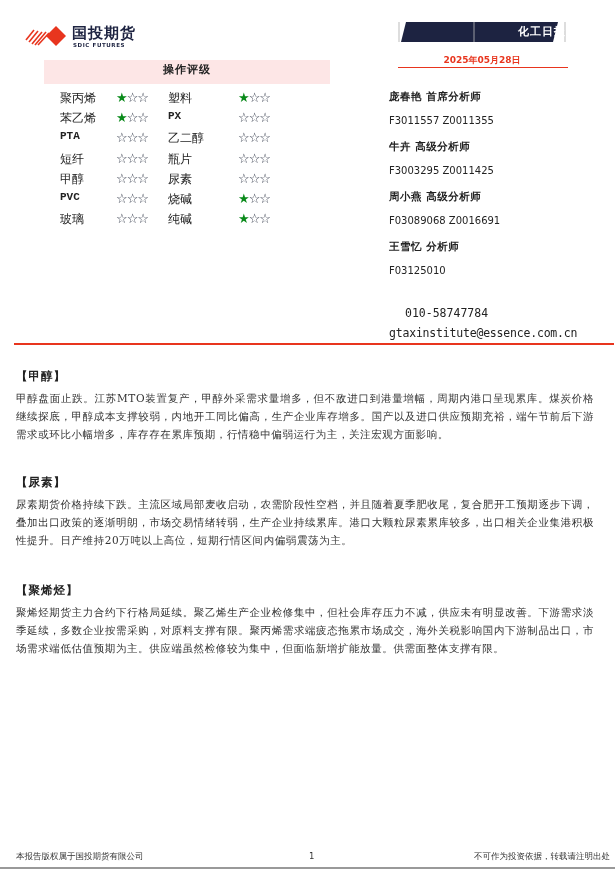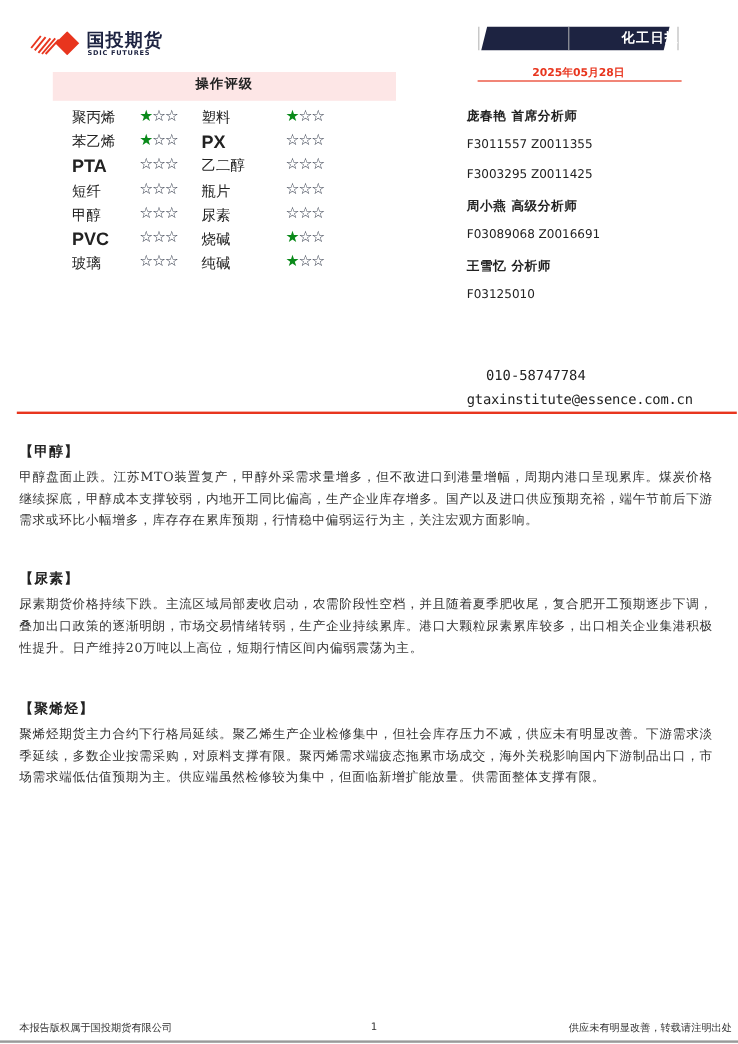--- a/index.html
+++ b/index.html
@@ -27,21 +27,21 @@
   
   .rating-header { left: 44px; top: 60px; width: 286px; height: 24px; background: #fde6e6;
                    text-align: center; line-height: 20px; font-size: 11px; font-weight: bold; color: #222; letter-spacing: 1px; }
   .rating-table { left: 44px; top: 88px; width: 250px; }
   .rrow { height: 20.2px; position: relative; font-size: 12px; }
   .rrow span { position: absolute; top: 2px; }
   .c1 { left: 16px; }
   .c2 { left: 72px; }
   .c3 { left: 124px; }
   .c4 { left: 194px; }
-  .latin { font-family: Liberation Sans, sans-serif; font-weight: bold; font-size: 15px; }
+  .latin { font-family: Liberation Mono, monospace; font-weight: bold; font-size: 11px; }
   .stars { letter-spacing: -1px; font-family: "DejaVu Sans", sans-serif; font-size: 13px; }
   .star-on { color: #0a8a1a; }
   .star-off { color: #333a4a; }
 
   
   .analysts { left: 389px; top: 90px; width: 220px; }
   .an-name { font-size: 10.5px; font-weight: bold; height: 25px; letter-spacing: 0.5px; }
   .an-id { font-family: "DejaVu Sans", sans-serif; font-size: 10px; height: 25px; color: #222; }
   .contact-phone { left: 389px; top: 306px; font-family: "DejaVu Sans Mono", monospace; font-size: 11.5px; margin-left: 16px; }
   .contact-mail { left: 389px; top: 326px; font-family: "DejaVu Sans Mono", monospace; font-size: 11.5px; letter-spacing: -0.2px; }
@@ -131,20 +131,21 @@
     <span class="c1">玻璃</span>
     <span class="c2 stars star-off">☆☆☆</span>
     <span class="c3">纯碱</span>
     <span class="c4 stars"><span class="star-on" style="position:static">★</span><span class="star-off" style="position:static">☆☆</span></span>
   </div>
 </div>
 
 <div class="abs analysts">
   <div class="an-name">庞春艳 首席分析师</div>
   <div class="an-id">F3011557 Z0011355</div>
+  <div class="an-name">牛卉 高级分析师</div>
   <div class="an-id">F3003295 Z0011425</div>
   <div class="an-name">周小燕 高级分析师</div>
   <div class="an-id">F03089068 Z0016691</div>
   <div class="an-name">王雪忆 分析师</div>
   <div class="an-id">F03125010</div>
 </div>
 <div class="abs contact-phone">010-58747784</div>
 <div class="abs contact-mail">gtaxinstitute@essence.com.cn</div>
 <div class="abs red-rule"></div>
 
@@ -157,15 +158,15 @@
   <div class="sec-body">尿素期货价格持续下跌。主流区域局部麦收启动，农需阶段性空档，并且随着夏季肥收尾，复合肥开工预期逐步下调，叠加出口政策的逐渐明朗，市场交易情绪转弱，生产企业持续累库。港口大颗粒尿素累库较多，出口相关企业集港积极性提升。日产维持20万吨以上高位，短期行情区间内偏弱震荡为主。</div>
 </div>
 <div class="abs section" style="top:583px;">
   <div class="sec-title">【聚烯烃】</div>
   <div class="sec-body">聚烯烃期货主力合约下行格局延续。聚乙烯生产企业检修集中，但社会库存压力不减，供应未有明显改善。下游需求淡季延续，多数企业按需采购，对原料支撑有限。聚丙烯需求端疲态拖累市场成交，海外关税影响国内下游制品出口，市场需求端低估值预期为主。供应端虽然检修较为集中，但面临新增扩能放量。供需面整体支撑有限。</div>
 </div>
 
 <div class="abs footer">
   <span class="footer-left">本报告版权属于国投期货有限公司</span>
   <span class="footer-mid">1</span>
-  <span class="footer-right">供应未有明显改善，转载请注明出处</span>
+  <span class="footer-right">不可作为投资依据，转载请注明出处</span>
 </div>
 <div class="abs footer-rule"></div>
 
 </body></html>

